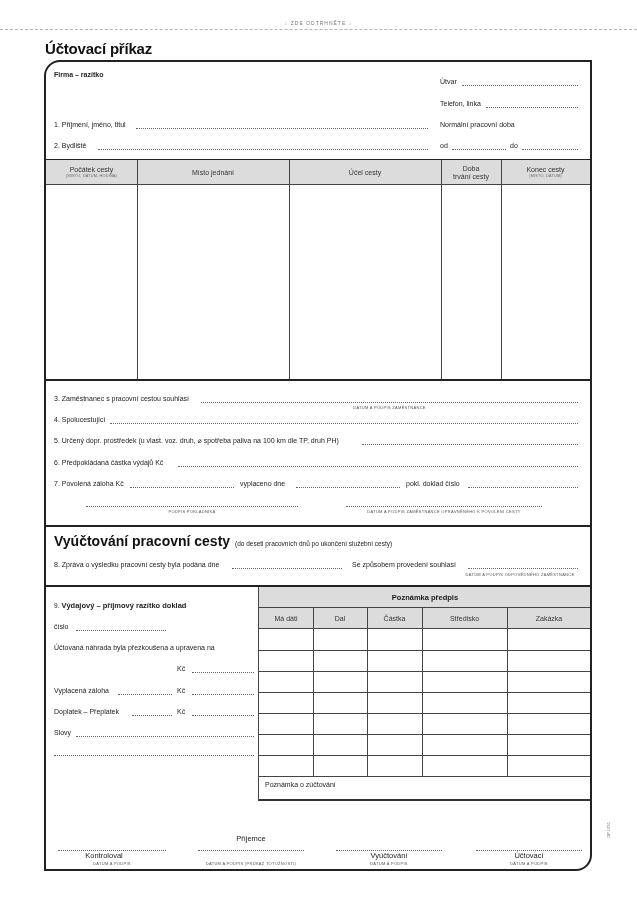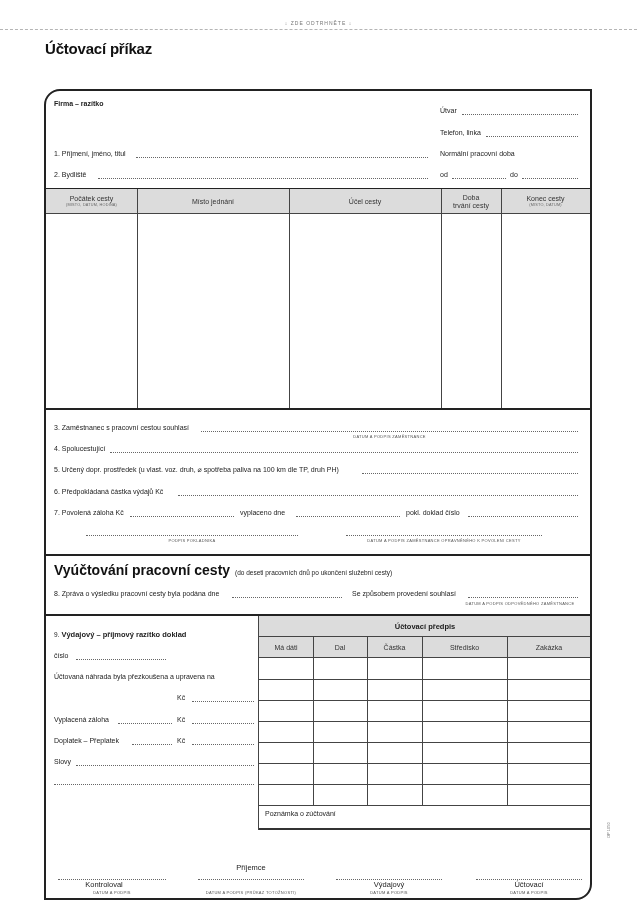--- a/index.html
+++ b/index.html
@@ -5,21 +5,21 @@
   * { box-sizing: border-box; margin: 0; padding: 0; }
   html, body { width: 637px; height: 900px; background: #ffffff; overflow: hidden; }
   body { position: relative; font-family: "Liberation Sans", sans-serif; color: #1a1a1a; font-size: 7px; }
 
   .tear-line { position: absolute; left: 0; top: 29px; width: 637px; border-top: 1px dashed #b5b5b5; }
   .tear-label { position: absolute; top: 20px; left: 0; width: 637px; text-align: center; font-size: 5px; letter-spacing: 1px; color: #777; }
   .tear-label span { background: #fff; padding: 0 6px; }
 
   .title { position: absolute; left: 45px; top: 40px; font-size: 15px; font-weight: bold; color: #111; letter-spacing: -0.2px; }
 
-  .form { position: absolute; left: 44px; top: 60px; width: 548px; height: 811px; border: 2px solid #222; border-radius: 16px 0 16px 0; overflow: hidden; margin-top: 29px; }
+  .form { position: absolute; left: 44px; top: 60px; width: 548px; height: 811px; border: 2px solid #222; border-radius: 16px 0 16px 0; overflow: hidden; }
   .lbl { position: absolute; font-size: 7px; color: #222; white-space: nowrap; }
   .dots { position: absolute; border-bottom: 1px dotted #666; height: 1px; }
   .tiny { position: absolute; font-size: 4px; color: #555; letter-spacing: 0.3px; white-space: nowrap; text-align: center; }
   .hline { position: absolute; left: 0; width: 100%; border-top: 2px solid #222; }
 
   
   .trip-table { position: absolute; left: 0; top: 98px; width: 544px; height: 220px; }
   .trip-head { position: absolute; left: 0; top: 0; width: 544px; height: 25px; background: #dcdcdc; border-bottom: 1px solid #444; }
   .trip-col { position: absolute; top: 0; height: 220px; border-left: 1px solid #444; }
   .th { position: absolute; top: 0; height: 25px; display: flex; flex-direction: column; align-items: center; justify-content: center; font-size: 7px; color: #333; text-align: center; line-height: 8px; }
@@ -155,21 +155,21 @@
   <div class="lbl" style="left:8px;top:646px;">Doplatek – Přeplatek</div>
   <div class="dots" style="left:86px;top:653px;width:40px;"></div>
   <div class="lbl" style="left:131px;top:646px;">Kč</div>
   <div class="dots" style="left:146px;top:653px;width:62px;"></div>
 
   <div class="lbl" style="left:8px;top:667px;">Slovy</div>
   <div class="dots" style="left:30px;top:674px;width:178px;"></div>
   <div class="dots" style="left:8px;top:693px;width:200px;"></div>
 
   <div class="acct">
-    <div class="acct-title">Účtovací předpis</div>
+    <div class="acct-title">Poznámka předpis</div>
     <div class="acct-head">
       <div class="acct-hc" style="left:0;width:54px;">Má dáti</div>
       <div class="acct-hc" style="left:54px;width:54px;">Dal</div>
       <div class="acct-hc" style="left:108px;width:55px;">Částka</div>
       <div class="acct-hc" style="left:163px;width:85px;">Středisko</div>
       <div class="acct-hc" style="left:248px;width:84px;">Zakázka</div>
     </div>
     <div class="acct-vl" style="left:54px;"></div>
     <div class="acct-vl" style="left:108px;"></div>
     <div class="acct-vl" style="left:163px;"></div>
@@ -189,21 +189,21 @@
 
   <div class="dots" style="left:12px;top:788px;width:108px;"></div>
   <div class="sig-lbl" style="left:4px;top:789px;width:108px;">Kontroloval</div>
   <div class="tiny" style="left:12px;top:799px;width:108px;">DATUM A PODPIS</div>
 
   <div class="dots" style="left:152px;top:788px;width:106px;"></div>
   <div class="sig-lbl" style="left:140px;top:772px;width:130px;">Příjemce</div>
   <div class="tiny" style="left:140px;top:799px;width:130px;">DATUM A PODPIS (PRŮKAZ TOTOŽNOSTI)</div>
 
   <div class="dots" style="left:290px;top:788px;width:106px;"></div>
-  <div class="sig-lbl" style="left:290px;top:789px;width:106px;">Výdajový</div>
+  <div class="sig-lbl" style="left:290px;top:789px;width:106px;">Vyúčtování</div>
   <div class="tiny" style="left:290px;top:799px;width:106px;">DATUM A PODPIS</div>
 
   <div class="dots" style="left:430px;top:788px;width:106px;"></div>
   <div class="sig-lbl" style="left:430px;top:789px;width:106px;">Účtovací</div>
   <div class="tiny" style="left:430px;top:799px;width:106px;">DATUM A PODPIS</div>
 </div>
 
 <div class="code">OP 1050</div>
 
 </body></html>

